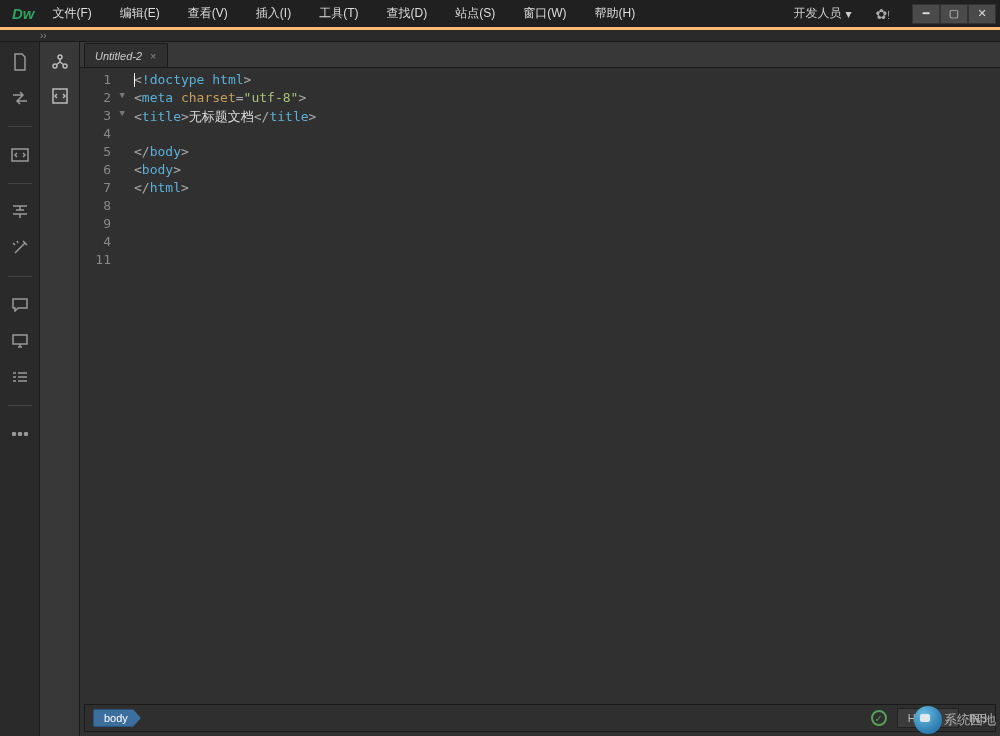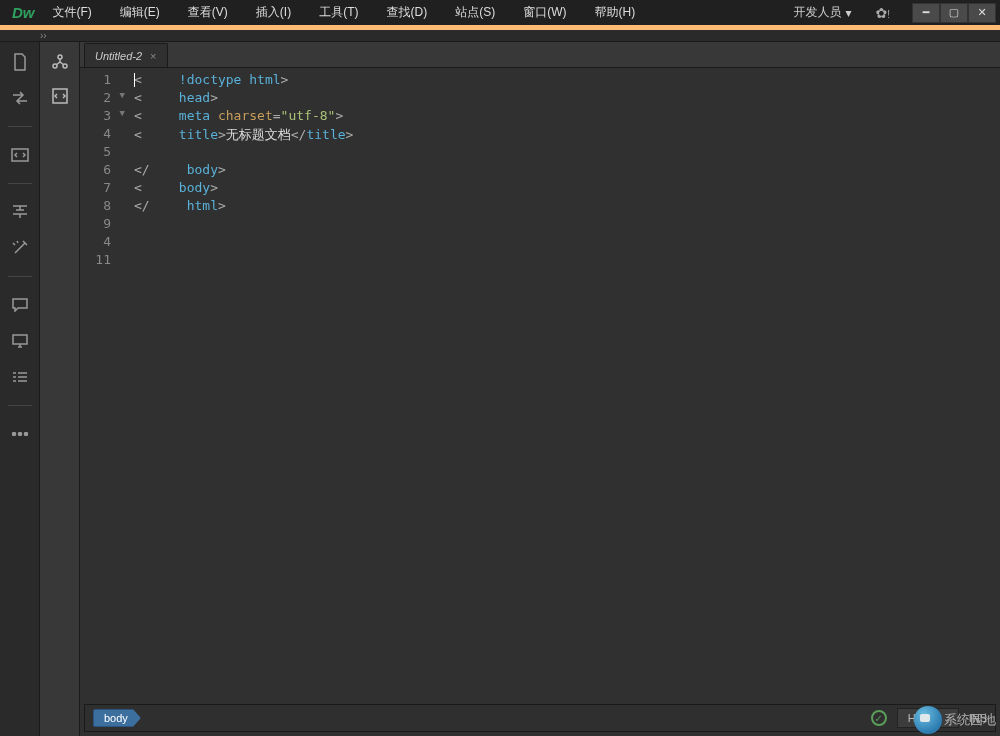--- a/index.html
+++ b/index.html
@@ -12,21 +12,21 @@
   overflow: hidden;
   font-size: 12px;
   position: relative;
 }
 .titlebar {
   height: 30px;
   background: #202020;
   display: flex;
   align-items: center;
   padding: 0 4px;
-  border-bottom: 5px solid #fdba74;
+  border-bottom: 3px solid #fdba74;
 }
 .app-logo {
   color: #2fa15e;
   font-weight: bold;
   font-size: 15px;
   padding: 0 8px;
   font-style: italic;
 }
 .menu-items { display: flex; gap: 8px; }
 .menu-item {
@@ -162,21 +162,21 @@
 }
 .code-text {
   flex: 1;
   padding-top: 4px;
   padding-left: 4px;
   font-family: Consolas, monospace;
   font-size: 13px;
   position: relative;
 }
 .code-text .line { height: 18px; white-space: pre; }
-.c-tag { color: #59b0d8; margin-left: 37px; }
+.c-tag { color: #59b0d8; }
 .c-attr { color: #c79e5b; }
 .c-val { color: #a9c377; }
 .c-text { color: #ddd; }
 .c-punct { color: #aaa; }
 .c-close { color: #59b0d8; }
 .cursor-bar {
   position: absolute;
   left: 4px; top: 5px;
   width: 1px; height: 14px;
   background: #fff;
@@ -376,21 +376,20 @@
         <div class="line">6</div>
         <div class="line">7</div>
         <div class="line">8</div>
         <div class="line">9</div>
         <div class="line">4</div>
         <div class="line">11</div>
       </div>
       <div class="code-text">
         <div class="cursor-bar"></div>
         <div class="line"><span class="c-punct">&lt;</span><span class="c-tag">!doctype html</span><span class="c-punct">&gt;</span></div>
-        <div class="line"><span class="c-punct">&lt;</span><span class="c-tag">head</span><span class="c-punct">&gt;</span></div>
         <div class="line"><span class="c-punct">&lt;</span><span class="c-tag">meta</span><span> </span><span class="c-attr">charset</span><span class="c-punct">=</span><span class="c-val">"utf-8"</span><span class="c-punct">&gt;</span></div>
         <div class="line"><span class="c-punct">&lt;</span><span class="c-tag">title</span><span class="c-punct">&gt;</span><span class="c-text">无标题文档</span><span class="c-punct">&lt;/</span><span class="c-close">title</span><span class="c-punct">&gt;</span></div>
         <div class="line"></div>
         <div class="line"><span class="c-punct">&lt;/</span><span class="c-tag">body</span><span class="c-punct">&gt;</span></div>
         <div class="line"><span class="c-punct">&lt;</span><span class="c-tag">body</span><span class="c-punct">&gt;</span></div>
         <div class="line"><span class="c-punct">&lt;/</span><span class="c-tag">html</span><span class="c-punct">&gt;</span></div>
         <div class="line"></div>
       </div>
     </div>
 

